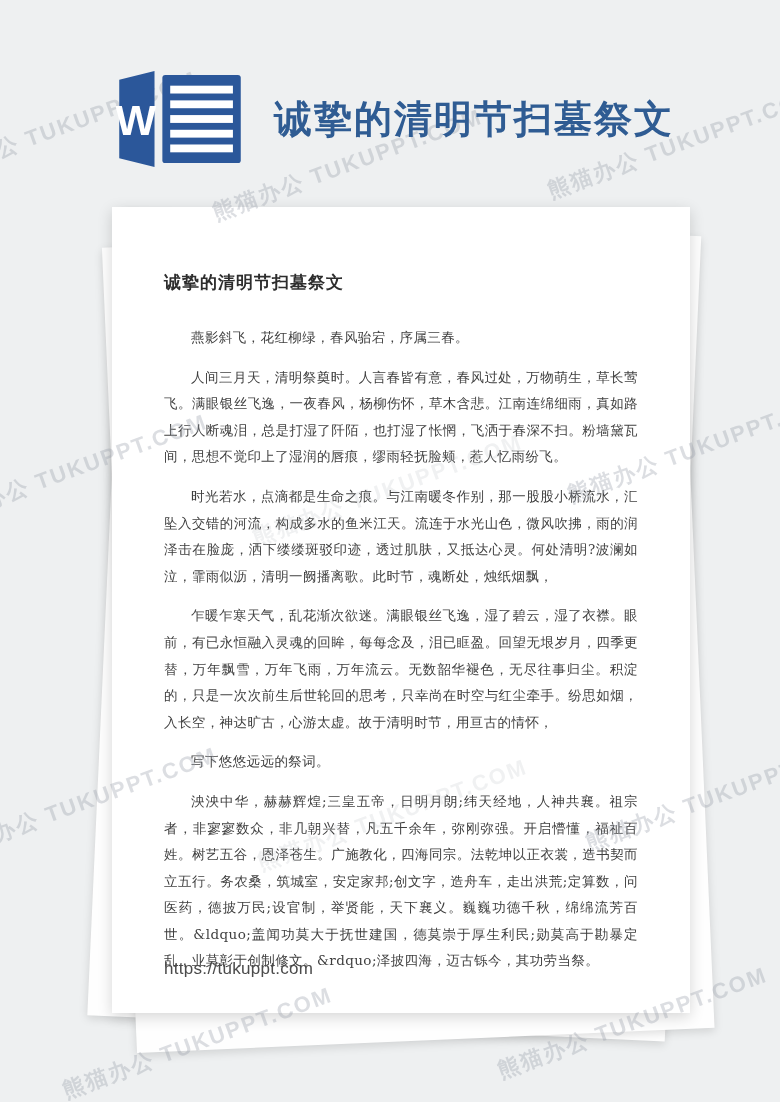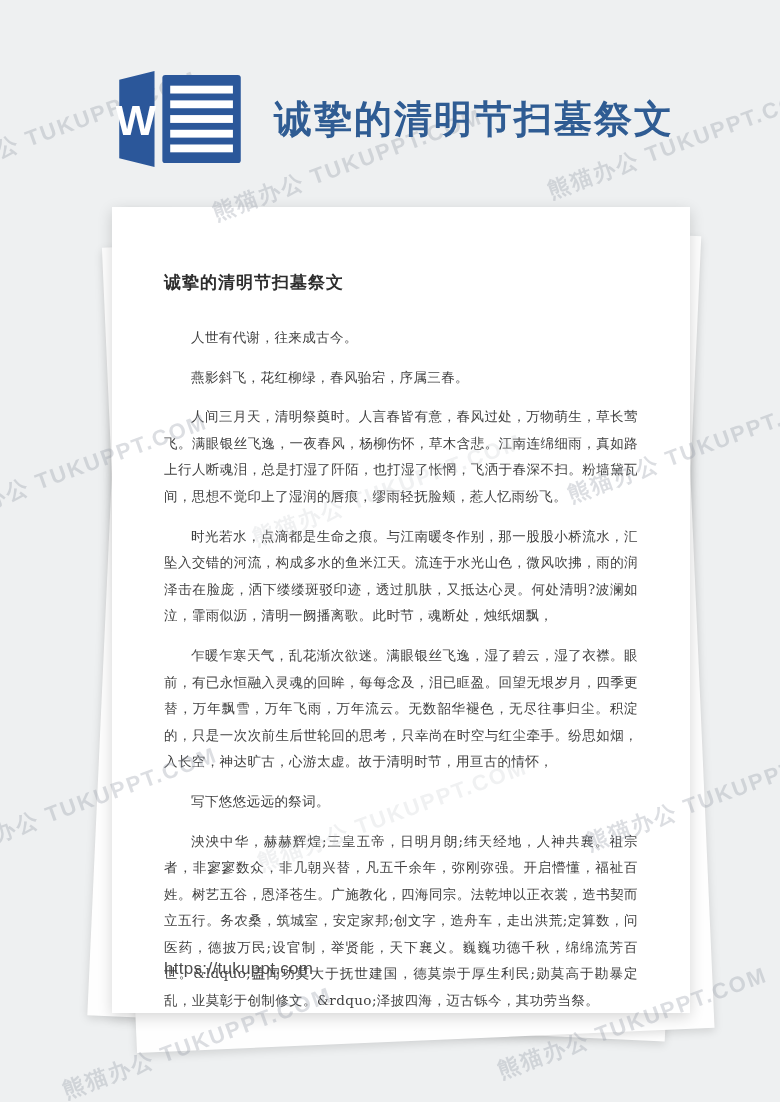--- a/index.html
+++ b/index.html
@@ -100,21 +100,20 @@
 </div>
 
 <div class="page-stack">
   <div class="page-behind page-behind-1"></div>
   <div class="page-behind page-behind-2"></div>
 
   <div class="page">
     <div class="doc-title">诚挚的清明节扫墓祭文</div>
 
     <div class="doc-body">
-      <p>人世有代谢，往来成古今。</p>
       <p>燕影斜飞，花红柳绿，春风骀宕，序属三春。</p>
       <p>人间三月天，清明祭奠时。人言春皆有意，春风过处，万物萌生，草长莺飞。满眼银丝飞逸，一夜春风，杨柳伤怀，草木含悲。江南连绵细雨，真如路上行人断魂泪，总是打湿了阡陌，也打湿了怅惘，飞洒于春深不扫。粉墙黛瓦间，思想不觉印上了湿润的唇痕，缪雨轻抚脸颊，惹人忆雨纷飞。</p>
       <p>时光若水，点滴都是生命之痕。与江南暖冬作别，那一股股小桥流水，汇坠入交错的河流，构成多水的鱼米江天。流连于水光山色，微风吹拂，雨的润泽击在脸庞，洒下缕缕斑驳印迹，透过肌肤，又抵达心灵。何处清明?波澜如泣，霏雨似沥，清明一阙播离歌。此时节，魂断处，烛纸烟飘，</p>
       <p>乍暖乍寒天气，乱花渐次欲迷。满眼银丝飞逸，湿了碧云，湿了衣襟。眼前，有已永恒融入灵魂的回眸，每每念及，泪已眶盈。回望无垠岁月，四季更替，万年飘雪，万年飞雨，万年流云。无数韶华褪色，无尽往事归尘。积淀的，只是一次次前生后世轮回的思考，只幸尚在时空与红尘牵手。纷思如烟，入长空，神达旷古，心游太虚。故于清明时节，用亘古的情怀，</p>
       <p>写下悠悠远远的祭词。</p>
       <p>泱泱中华，赫赫辉煌;三皇五帝，日明月朗;纬天经地，人神共襄。祖宗者，非寥寥数众，非几朝兴替，凡五千余年，弥刚弥强。开启懵懂，福祉百姓。树艺五谷，恩泽苍生。广施教化，四海同宗。法乾坤以正衣裳，造书契而立五行。务农桑，筑城室，安定家邦;创文字，造舟车，走出洪荒;定算数，问医药，德披万民;设官制，举贤能，天下襄义。巍巍功德千秋，绵绵流芳百世。&amp;ldquo;盖闻功莫大于抚世建国，德莫崇于厚生利民;勋莫高于勘暴定乱，业莫彰于创制修文。&amp;rdquo;泽披四海，迈古铄今，其功劳当祭。</p>
 
     </div>
 
     <div class="doc-footer">https://tukuppt.com</div>

